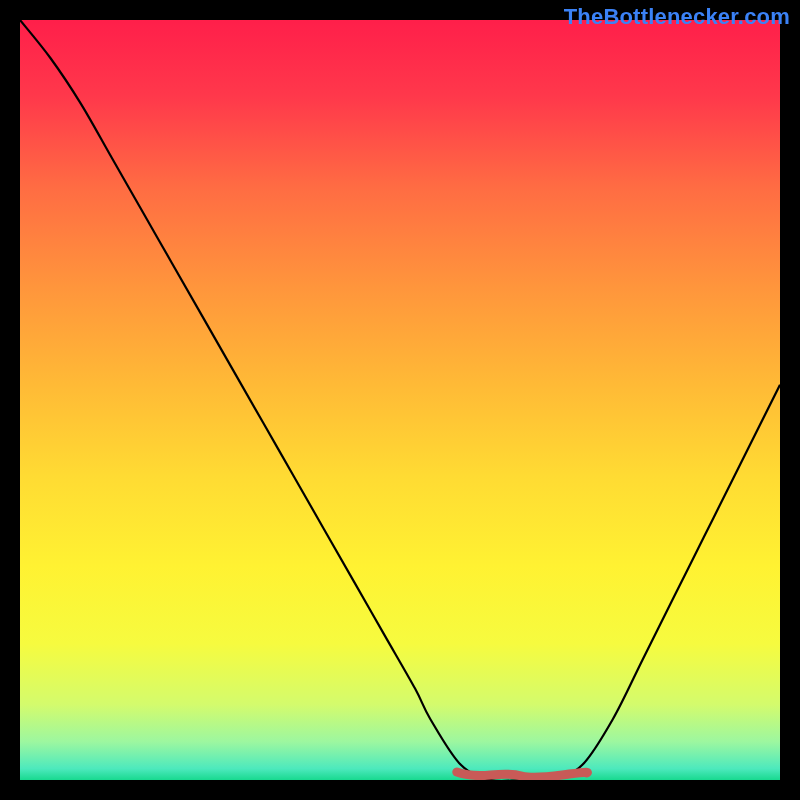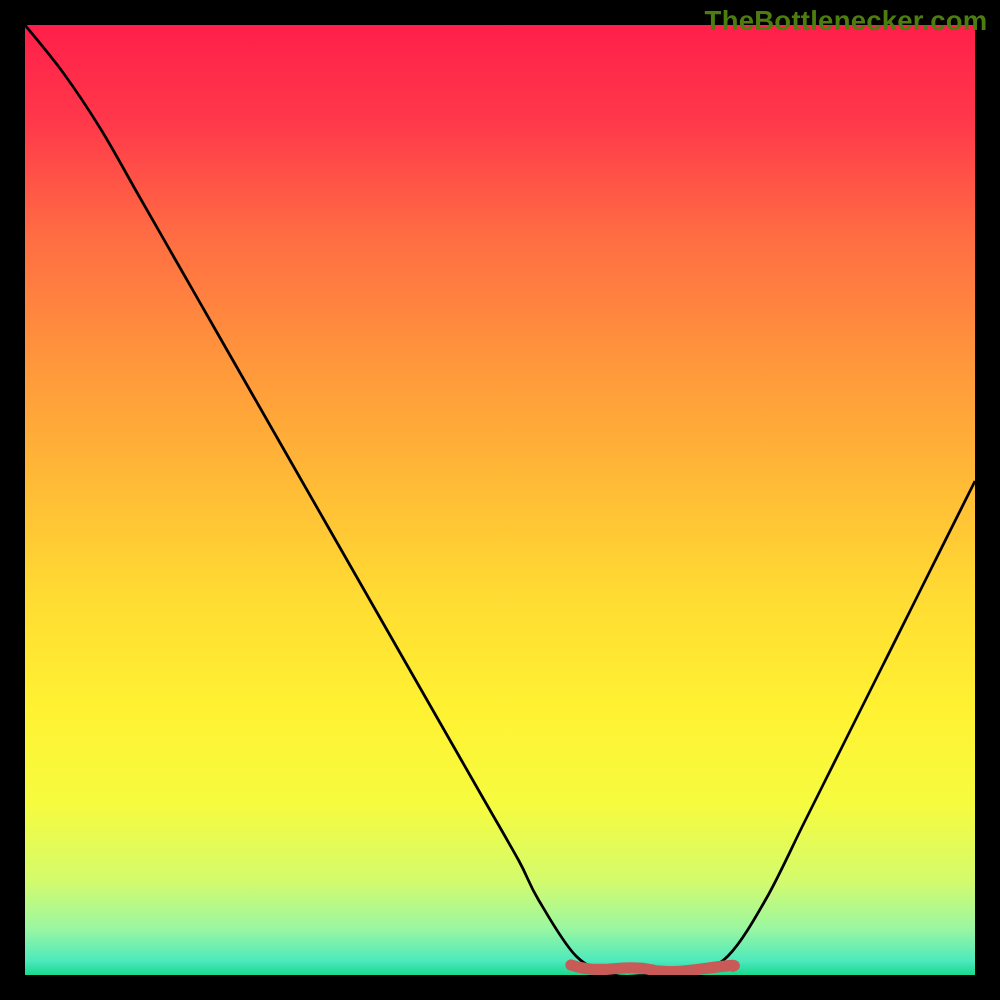--- a/index.html
+++ b/index.html
@@ -16,21 +16,21 @@
     left: 20px;
     top: 20px;
     width: 760px;
     height: 760px;
     background: #000;
   }
   .attribution {
     position: absolute;
     top: 4px;
     right: 10px;
-    color: #4d7c0f;
+    color: #3b82f6;
     font-size: 22px;
     font-weight: 600;
     letter-spacing: 0.2px;
     z-index: 5;
     user-select: none;
   }
   svg.chart {
     position: absolute;
     left: 20px;
     top: 20px;

